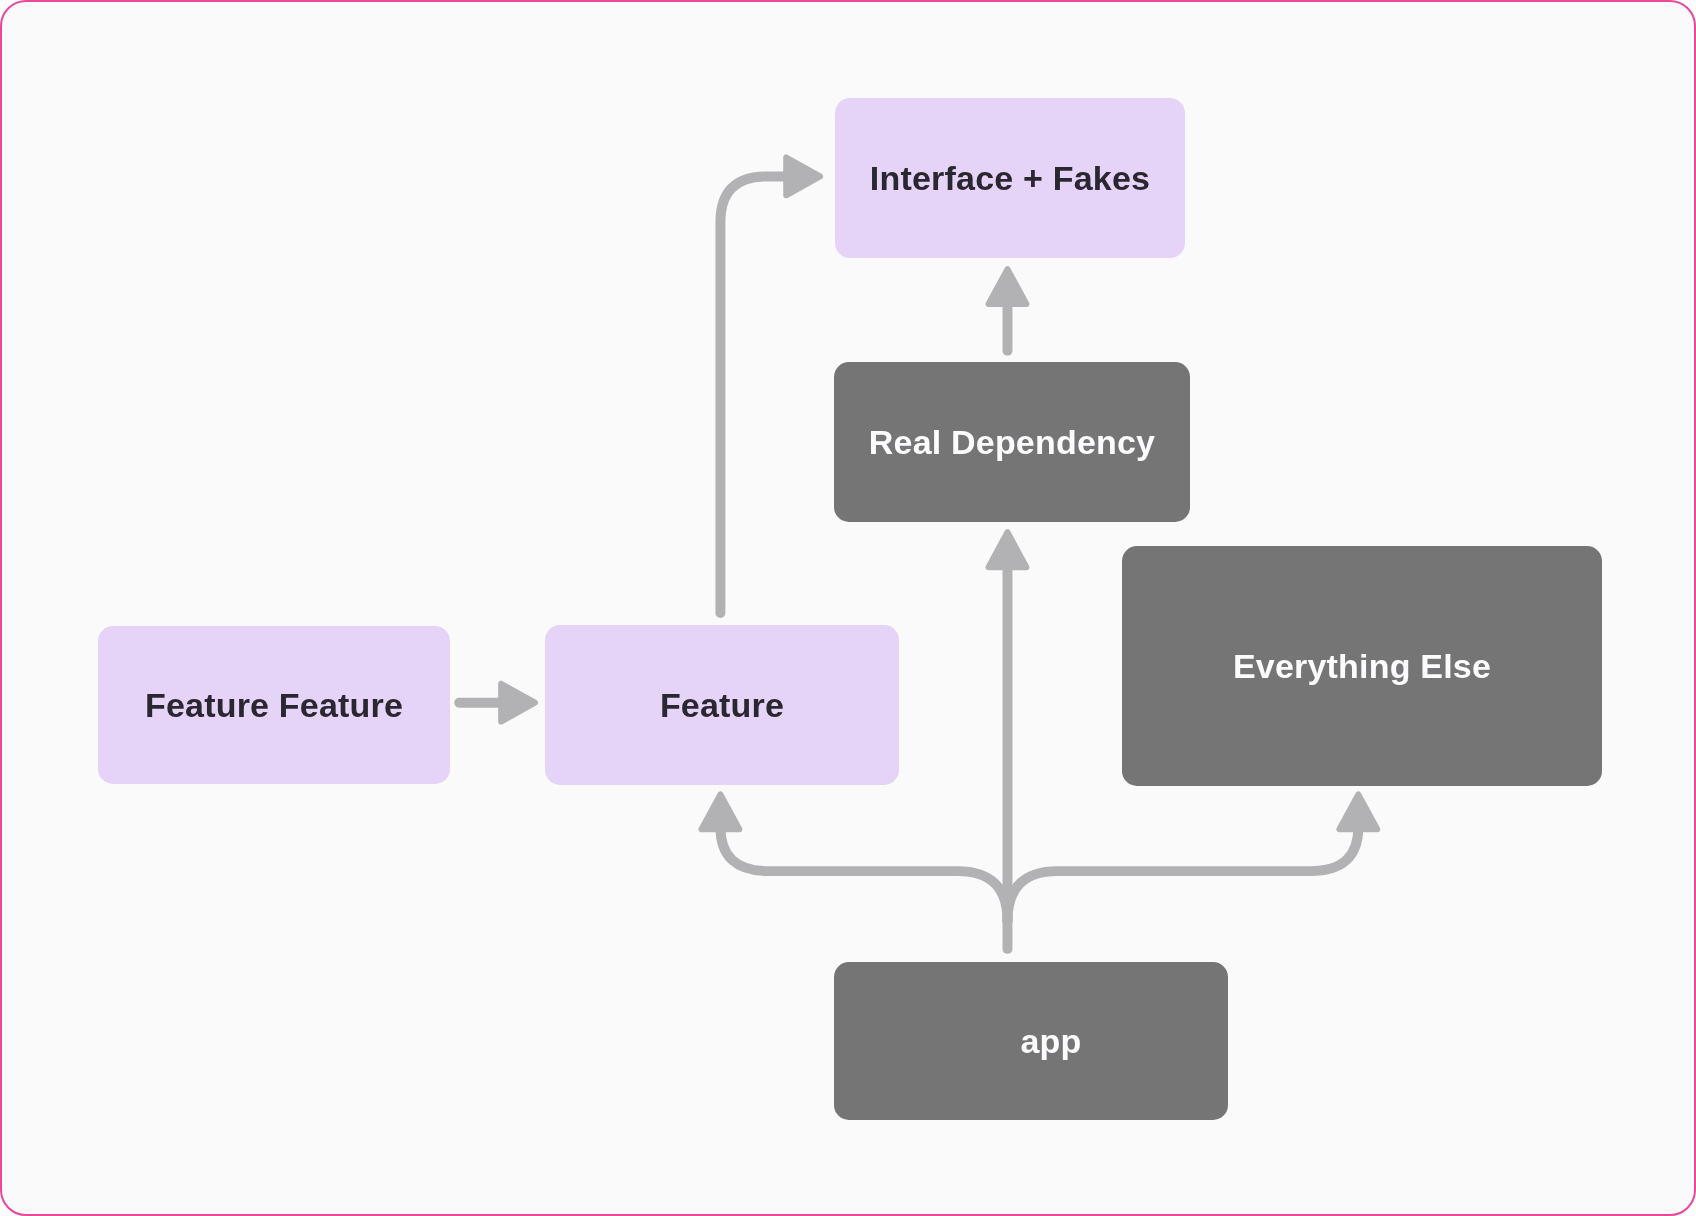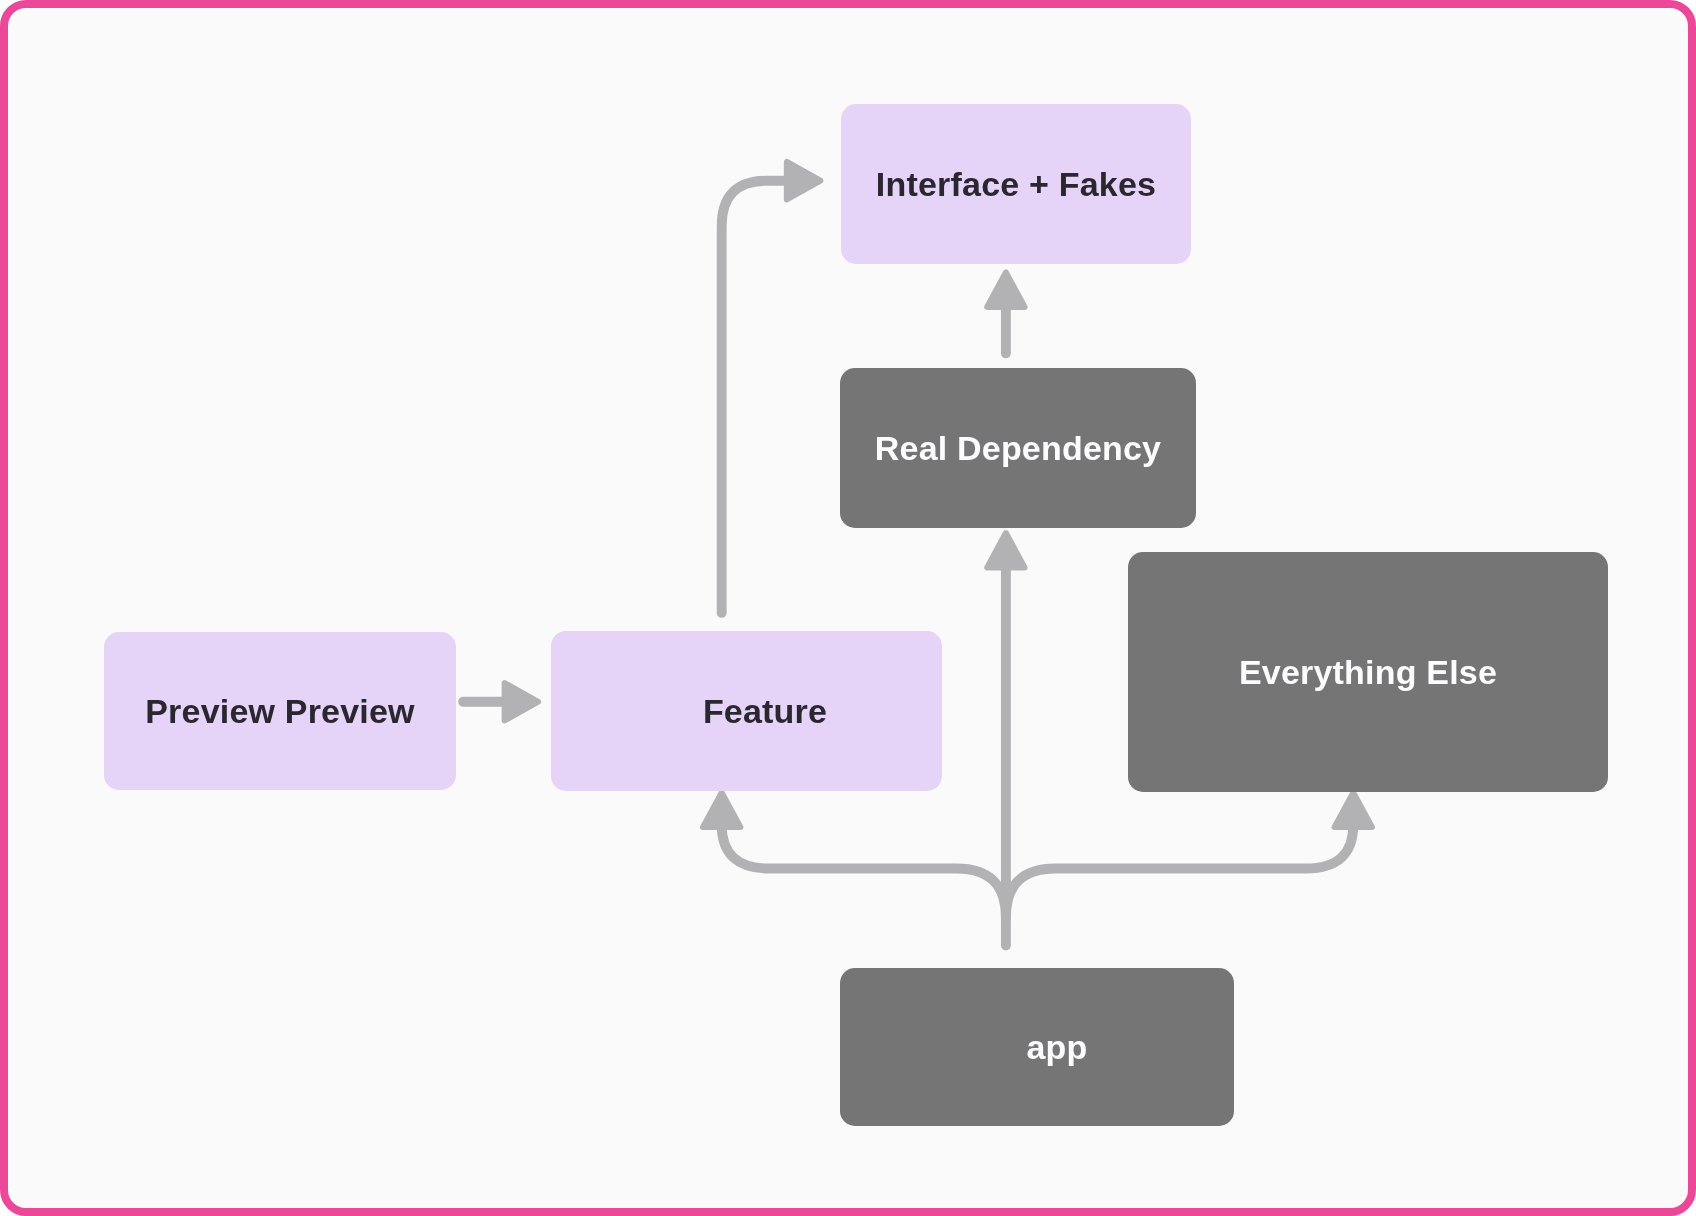--- a/index.html
+++ b/index.html
@@ -7,21 +7,21 @@
     padding: 0;
     background: #ffffff;
     font-family: "Liberation Sans", "DejaVu Sans", sans-serif;
   }
   .canvas {
     position: relative;
     width: 1696px;
     height: 1216px;
     box-sizing: border-box;
     background: #fafafa;
-    border: 8px solid #ec4899;
+    border: 2px solid #ec4899;
     border-radius: 26px;
     overflow: hidden;
   }
   svg.edge-layer {
     position: absolute;
     left: 0;
     top: 0;
     width: 100%;
     height: 100%;
     pointer-events: none;
@@ -59,21 +59,21 @@
   .node-label {
     font-size: 34px;
     line-height: 1.2;
     letter-spacing: 0.2px;
     white-space: nowrap;
   }
   .node-interface-fakes { left: 833px; top: 96px;  width: 350px; height: 160px; }
   .node-real-dependency { left: 832px; top: 360px; width: 356px; height: 160px; }
   .node-everything-else { left: 1120px; top: 544px; width: 480px; height: 240px; }
   .node-feature-preview { left: 96px;  top: 624px; width: 352px; height: 158px; }
-  .node-feature         { left: 543px; top: 623px; width: 354px; height: 160px; padding-left: 37px; }
+  .node-feature         { left: 543px; top: 623px; width: 354px; height: 160px; }
   .node-app             { left: 832px; top: 960px; width: 354px; height: 158px; padding-left: 40px; }
 </style>
 </head>
 <body>
 
 <div class="canvas">
 
   <svg class="edge-layer" viewBox="0 0 1696 1216" aria-hidden="true">
 
     <g>
@@ -113,21 +113,21 @@
 
   <div class="node node-gray node-real-dependency">
     <span class="node-label">Real Dependency</span>
   </div>
 
   <div class="node node-gray node-everything-else">
     <span class="node-label">Everything Else</span>
   </div>
 
   <div class="node node-purple node-feature-preview">
-    <span class="node-label">Preview Preview</span>
+    <span class="node-label">Feature Feature</span>
   </div>
 
   <div class="node node-purple node-feature">
     <span class="node-label">Feature</span>
   </div>
 
   <div class="node node-gray node-app">
     <span class="node-label">app</span>
   </div>
 

